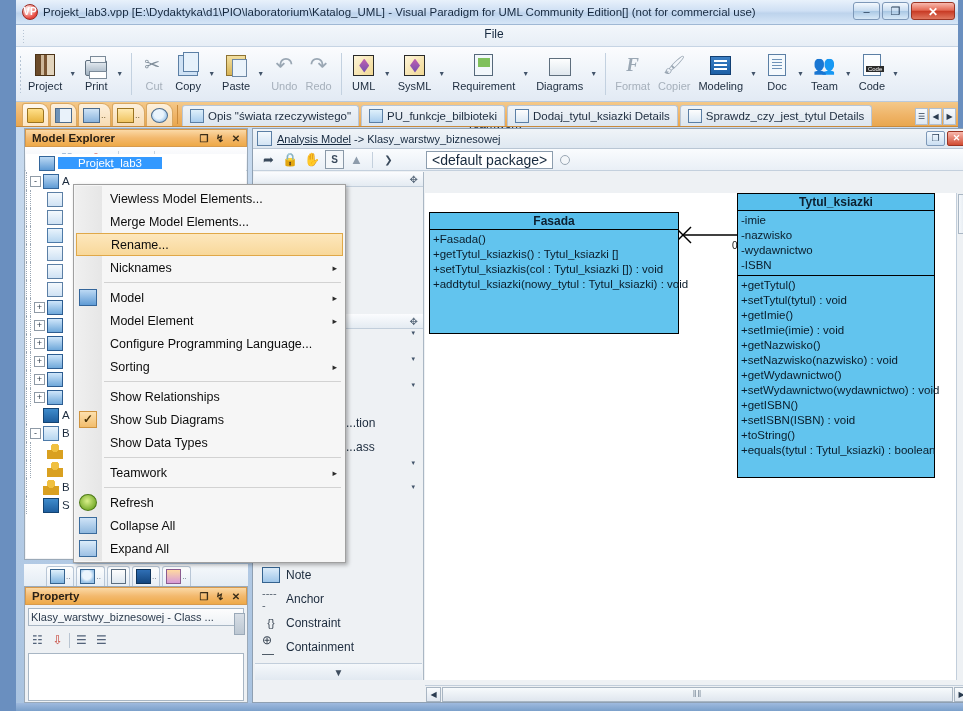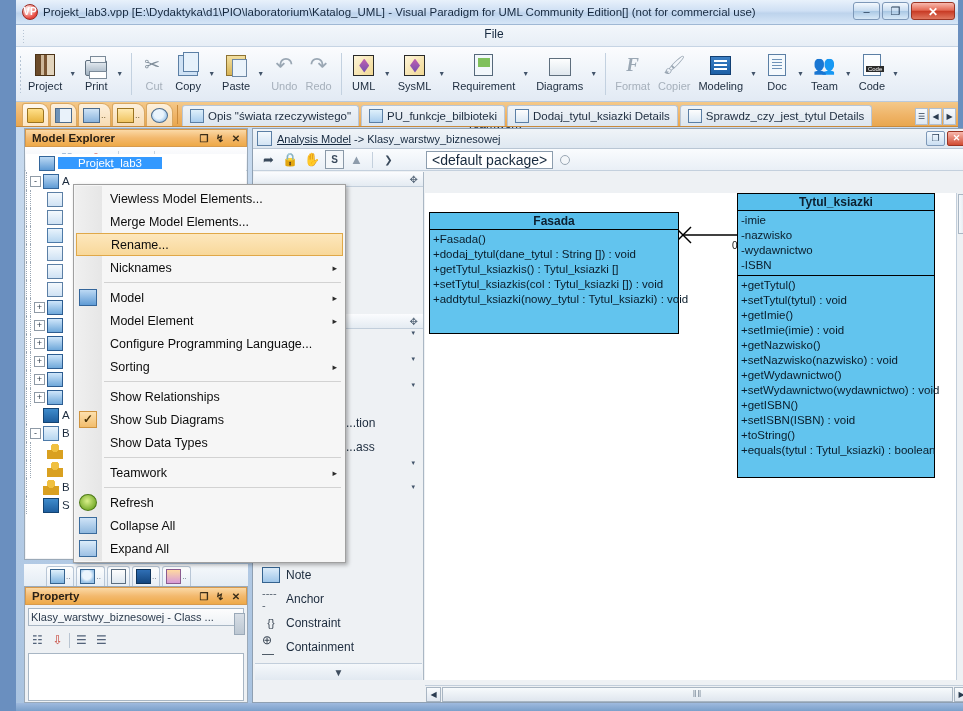--- a/index.html
+++ b/index.html
@@ -823,21 +823,20 @@
           <line x1="266" y1="34" x2="250" y2="50" stroke="#000" stroke-width="1.4"></line>
           <line x1="340" y1="42" x2="328" y2="35" stroke="#000" stroke-width="1.4"></line>
           <line x1="340" y1="42" x2="328" y2="49" stroke="#000" stroke-width="1.4"></line>
           <text x="307" y="56" font-family="Liberation Sans, sans-serif" font-size="10" fill="#111">0..*</text>
         </svg>
         <div id="uml-classes">
             <div class="umlbox" style="left: 4px; top: 19px; width: 250px; height: 122px;">
               <div class="hd">Fasada</div>
               <div class="sec ops">
                 <div class="ln">+Fasada()</div>
-                <div class="ln">+dodaj_tytul(dane_tytul : String []) : void</div>
                 <div class="ln">+getTytul_ksiazkis() : Tytul_ksiazki []</div>
                 <div class="ln">+setTytul_ksiazkis(col : Tytul_ksiazki []) : void</div>
                 <div class="ln">+addtytul_ksiazki(nowy_tytul : Tytul_ksiazki) : void</div>
               </div>
             </div>
             <div class="umlbox" style="left: 312px; top: 0px; width: 198px; height: 285px;">
               <div class="hd">Tytul_ksiazki</div>
               <div class="sec attrs">
                 <div class="ln">-imie</div>
                 <div class="ln">-nazwisko</div>

